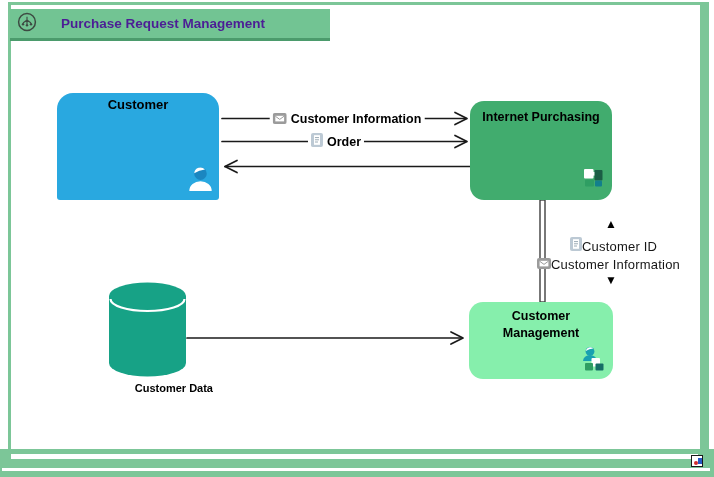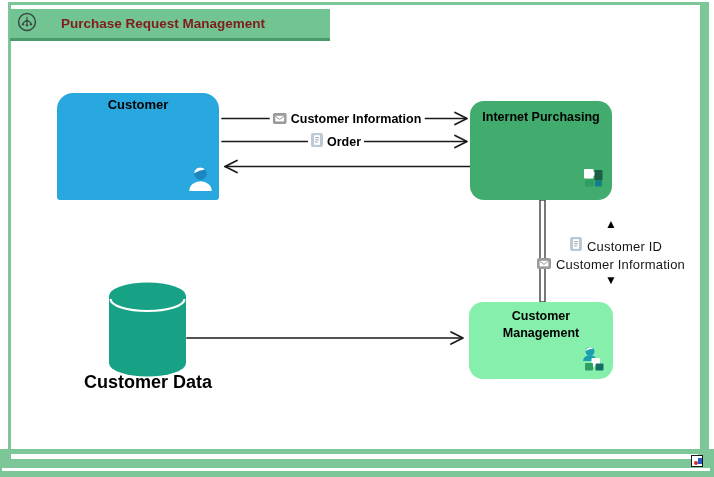--- a/index.html
+++ b/index.html
@@ -14,43 +14,43 @@
   .scroll-stripe1{position:absolute;left:11px;top:454px;width:687px;height:5px;background:#fff;}
   .scroll-stripe2{position:absolute;left:2px;top:468px;width:708px;height:3px;background:#fff;}
   .corner-logo{position:absolute;left:691px;top:455px;width:12px;height:12px;background:#fff;
                border:1px solid #1a1a1a;box-sizing:border-box;}
   .corner-logo .red{position:absolute;left:2px;top:5px;width:4px;height:4px;border-radius:50%;background:#d22c2c;}
   .corner-logo .blue{position:absolute;left:6px;top:2px;width:4px;height:6px;background:#2757c4;}
   
   .model-header{position:absolute;left:10px;top:9px;width:320px;height:32px;background:#72c493;
                 border-bottom:3px solid #4b9b6c;display:flex;align-items:center;gap:6px;
                 padding-left:7px;box-sizing:border-box;z-index:4;}
-  .model-header .title{font-size:13.5px;font-weight:bold;color:#7f1d1d;padding-left:18px;}
+  .model-header .title{font-size:13.5px;font-weight:bold;color:#4c1d95;padding-left:18px;}
   
   .node{position:absolute;z-index:2;box-sizing:border-box;text-align:center;}
   .node .nlabel{font-weight:bold;color:#000;display:inline-block;}
   .node-customer{left:57px;top:93px;width:162px;height:107px;background:#29a8e0;
                  border-radius:16px 16px 3px 3px;}
   .node-customer .nlabel{font-size:13px;padding-top:4px;}
   .node-ip{left:470px;top:101px;width:142px;height:99px;background:#41ac6e;border-radius:14px;}
   .node-ip .nlabel{font-size:12.5px;padding-top:9px;}
   .node-cm{left:469px;top:302px;width:144px;height:77px;background:#86efac;border-radius:14px;}
   .node-cm .nlabel{font-size:12.5px;padding-top:6px;width:100px;line-height:1.35;}
   .node-icon{position:absolute;}
   .icon-person{right:5px;bottom:4px;}
   .icon-puzzle{right:7px;bottom:7px;}
   .icon-person-puzzle{right:5px;bottom:3px;}
   .node-cyl{left:108px;top:282px;width:79px;height:96px;background:transparent;}
-  .cyl-label{position:absolute;left:83px;top:372px;width:130px;text-align:center;
-             font-size:18px;font-weight:bold;color:#000;z-index:2;}
+  .cyl-label{position:absolute;left:83px;top:382px;width:130px;text-align:right;
+             font-size:11px;font-weight:bold;color:#000;z-index:2;}
   
   .chip{position:absolute;z-index:3;display:flex;align-items:center;gap:4px;background:#fff;
         padding:0 3px;height:16px;transform:translateX(-50%);}
   .chip .ctext{font-size:12.5px;font-weight:bold;color:#000;white-space:nowrap;}
-  .xlbl{position:absolute;z-index:3;display:flex;align-items:center;gap:5px;text-align:center;}
+  .xlbl{position:absolute;z-index:3;display:flex;align-items:center;text-align:center;}
   .xlbl .xtext{font-size:13px;color:#161616;white-space:nowrap;letter-spacing:.2px;}
   .tri{position:absolute;z-index:3;font-size:12px;color:#000;transform:translateX(-50%);}
   svg.overlay{position:absolute;left:0;top:0;z-index:1;}
 </style>
 </head>
 <body>
 
 <div id="stage">
 
   <div class="frame frame-top"></div>

